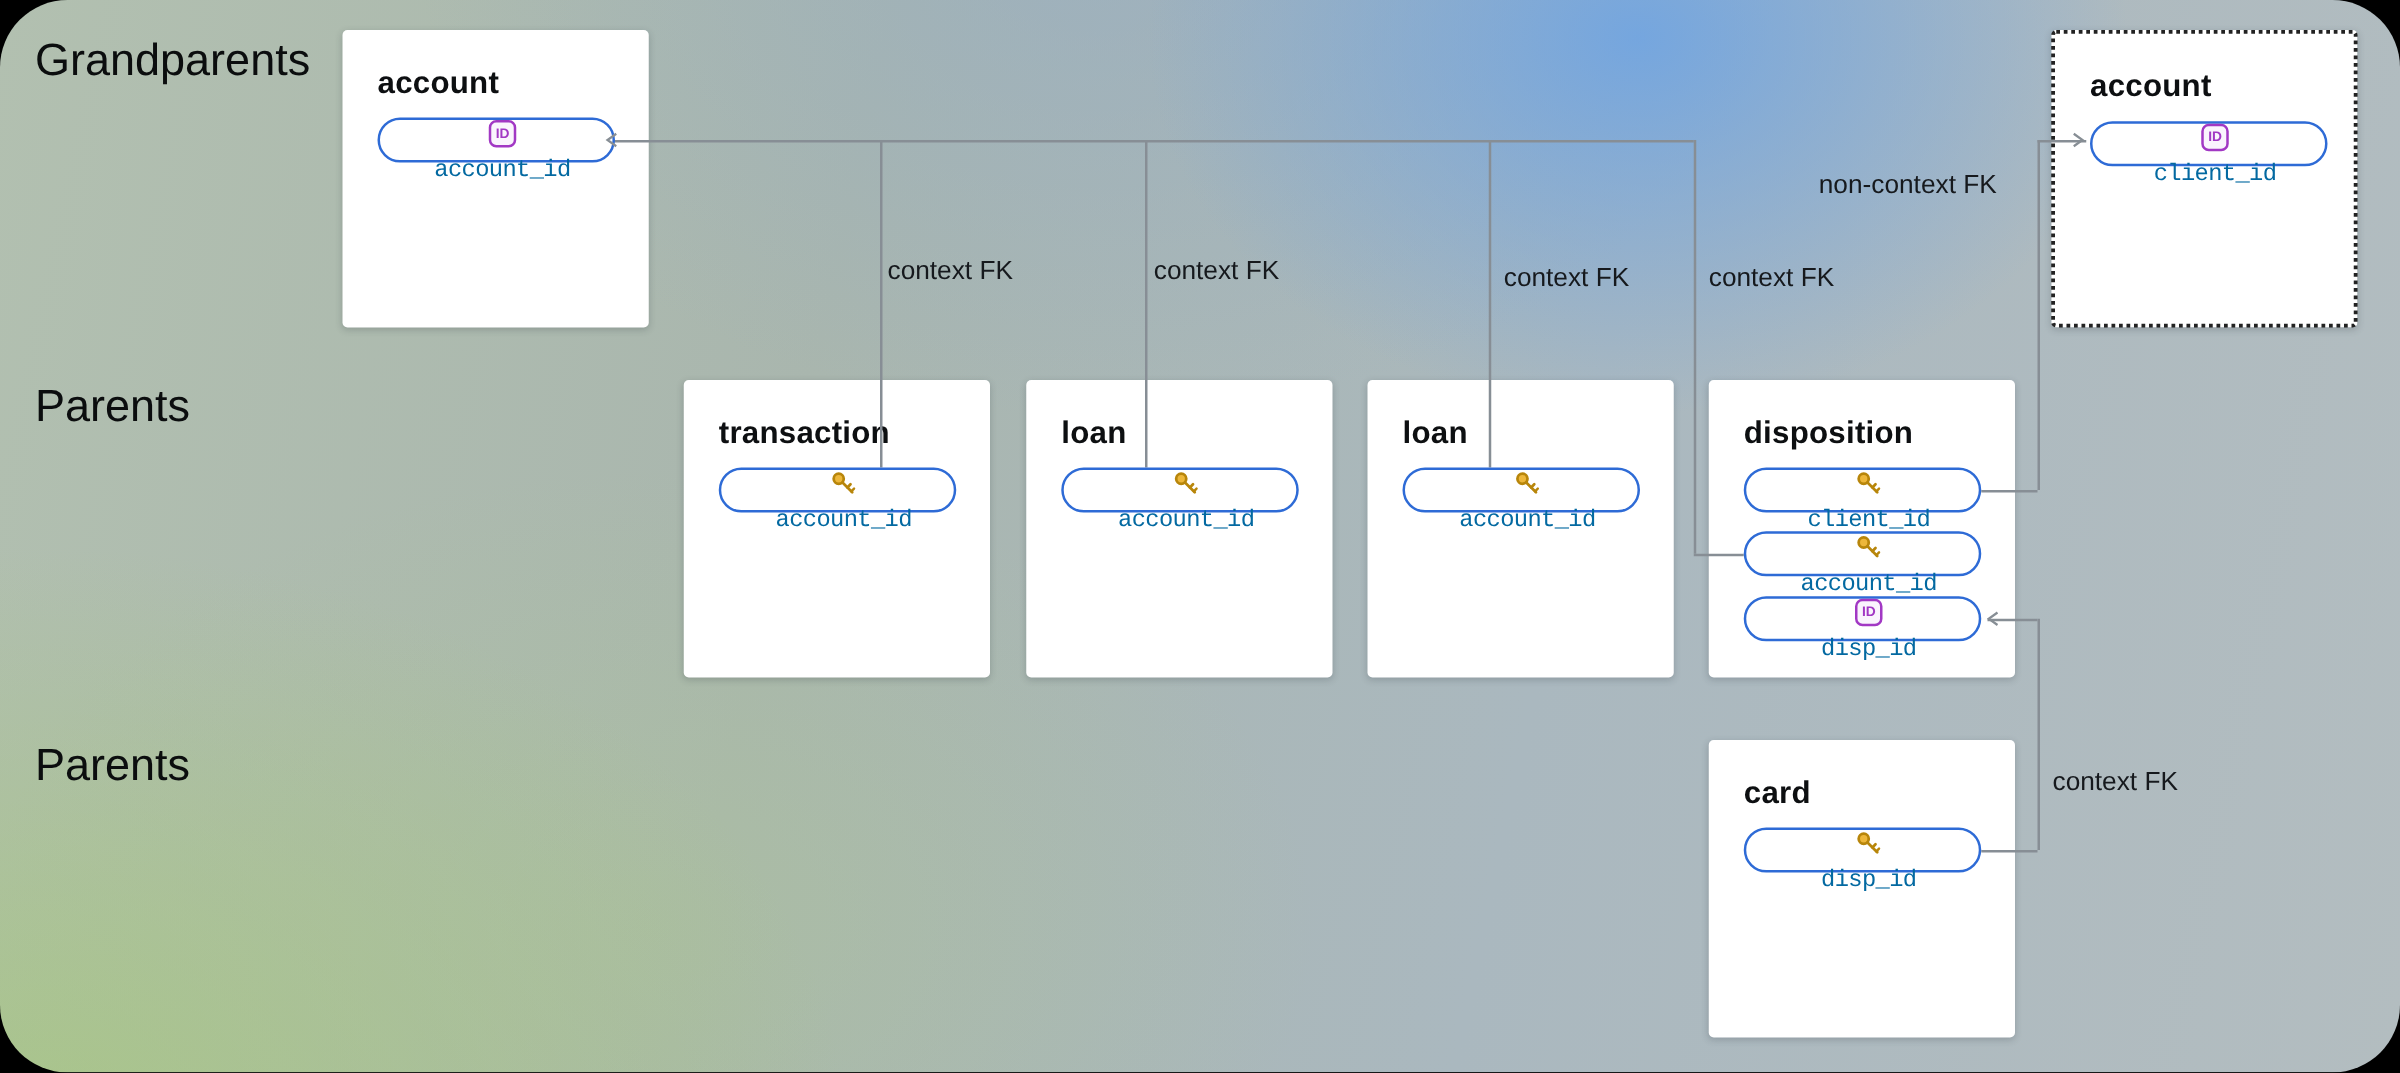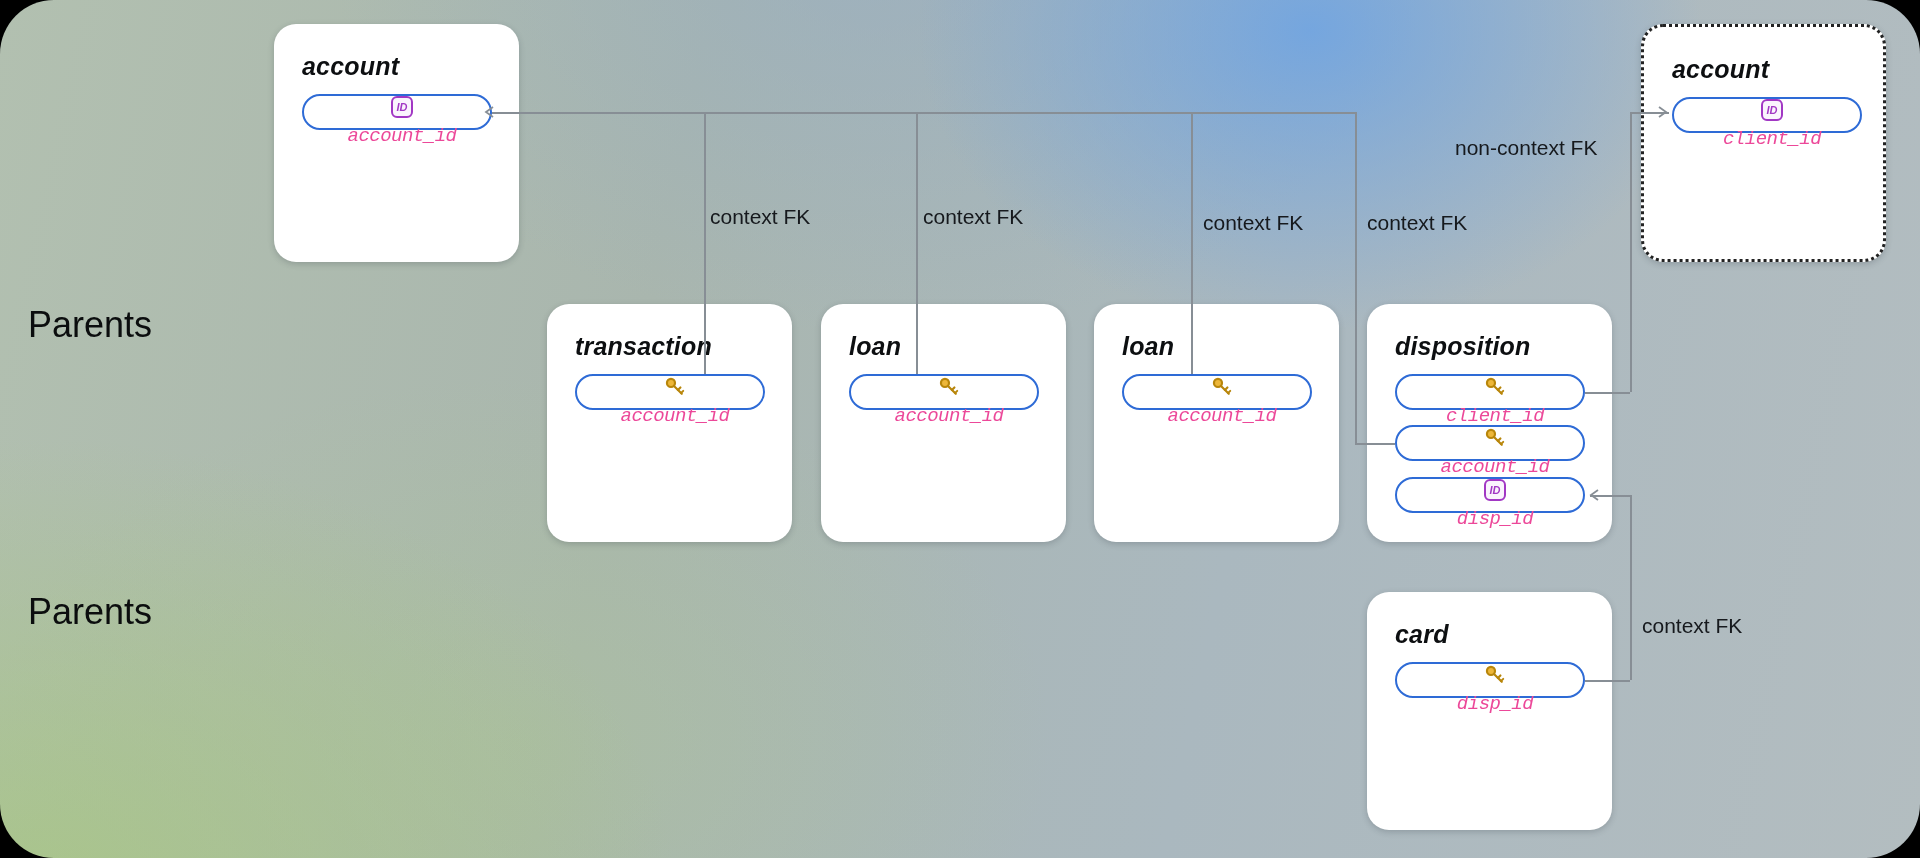--- a/index.html
+++ b/index.html
@@ -7,36 +7,36 @@
   .stage{
     position:absolute;inset:0;border-radius:54px;overflow:hidden;
     background:
       radial-gradient(560px 430px at 1310px 30px, rgba(108,163,228,.85), rgba(108,163,228,0) 70%),
       radial-gradient(760px 520px at 880px -40px, rgba(148,172,198,.55), rgba(148,172,198,0) 72%),
       radial-gradient(980px 700px at 30px 900px, rgba(167,199,128,.78), rgba(167,199,128,0) 66%),
       radial-gradient(760px 520px at 520px 740px, rgba(172,197,150,.45), rgba(172,197,150,0) 70%),
       linear-gradient(102deg,#b2c0b0 0%,#a9b6ae 34%,#aab8bf 64%,#b3bdc0 100%);
   }
   .tcard{
-    position:absolute;width:245px;height:238px;background:#fff;border-radius:22px;
-    box-shadow:0 2px 6px rgba(35,45,55,.22);box-sizing:border-box;font-style:italic;
+    position:absolute;width:245px;height:238px;background:#fff;border-radius:4px;
+    box-shadow:0 2px 6px rgba(35,45,55,.22);box-sizing:border-box;
   }
   .tcard.dotted{border:3px dotted #222;}
   .ttitle{
     position:absolute;left:28px;top:30px;font-size:25px;font-weight:700;color:#0d0f11;
     letter-spacing:.2px;line-height:1;white-space:nowrap;
   }
   .pill{
     position:absolute;z-index:5;left:28px;width:190px;height:36px;box-sizing:border-box;
     border:2px solid #2e6bd6;border-radius:19px;background:#fff;
     display:flex;align-items:center;gap:9px;padding-left:10px;flex-direction:column;
   }
   .pill .cname{
     font-family:"Liberation Mono","DejaVu Sans Mono",monospace;
-    font-size:19px;color:#ec4899;line-height:1;white-space:nowrap;letter-spacing:-0.5px;
+    font-size:19px;color:#0369a1;line-height:1;white-space:nowrap;letter-spacing:-0.5px;
   }
   .idb{
     width:22px;height:22px;border-radius:6px;flex:0 0 22px;box-sizing:border-box;
     border:2.5px solid #a238c4;background:#faf4fd;color:#a238c4;
     display:flex;align-items:center;justify-content:center;
     font-size:11px;font-weight:700;line-height:1;letter-spacing:0;
   }
   .keyicon{width:22px;height:22px;flex:0 0 22px;display:flex;}
   .ln{position:absolute;background:#878e95;}
   .ln.h{height:1.6px;}
@@ -47,20 +47,21 @@
   }
   .elabel{
     position:absolute;font-size:21px;color:#16191d;line-height:1.1;white-space:nowrap;
   }
 </style>
 </head>
 <body>
 
 <div class="stage">
 
+  <div class="rlabel" style="top:30px">Grandparents</div>
   <div class="rlabel" style="top:307px">Parents</div>
   <div class="rlabel" style="top:594px">Parents</div>
 
   <div class="tcard" style="left:274px;top:24px">
     <div class="ttitle">account</div>
     <div class="pill" style="top:70px">
       <span class="idb">ID</span>
       <span class="cname">account_id</span>
     </div>
   </div>

